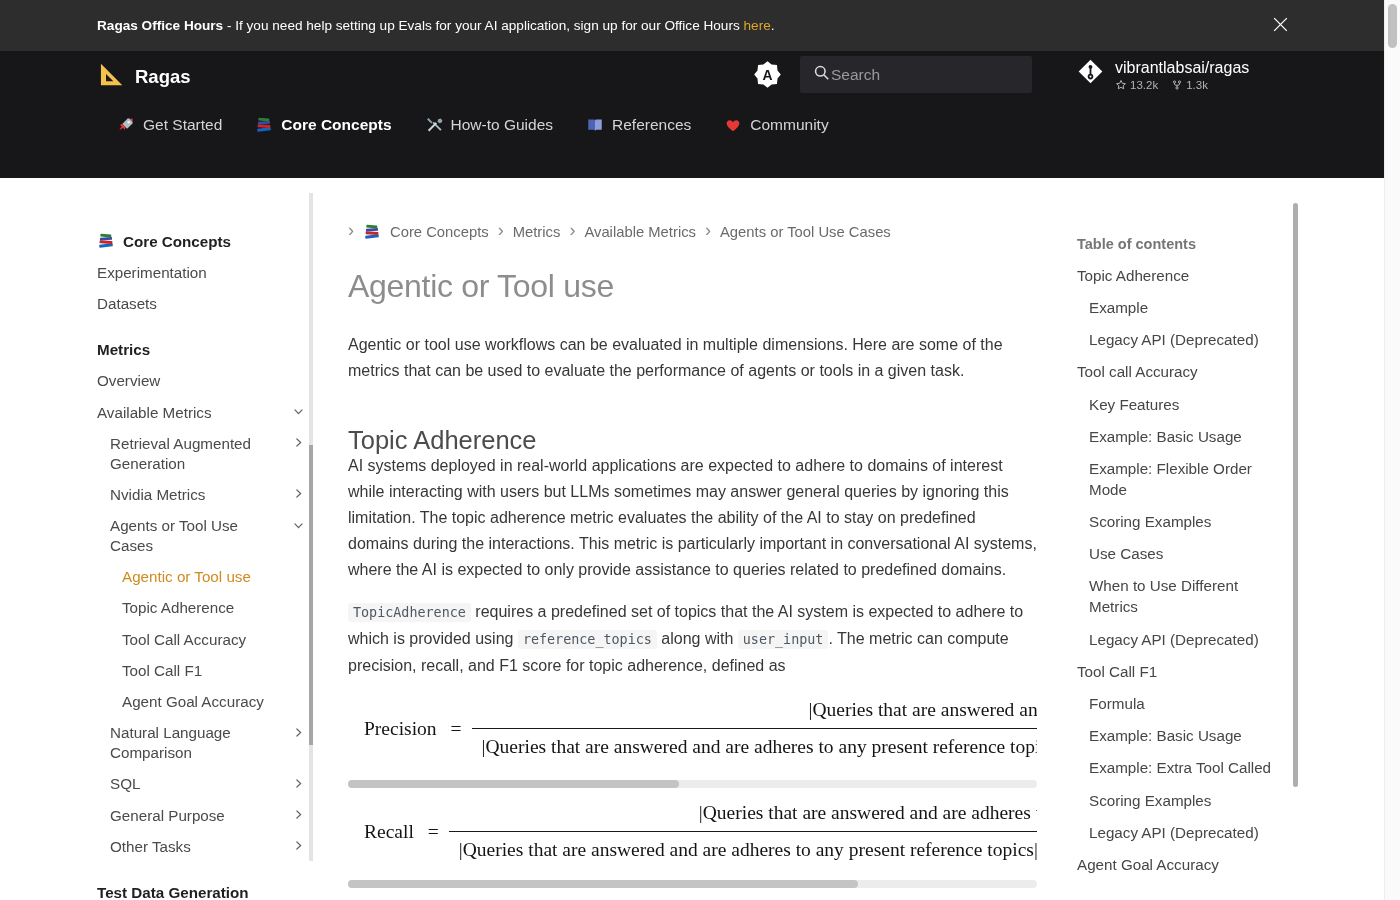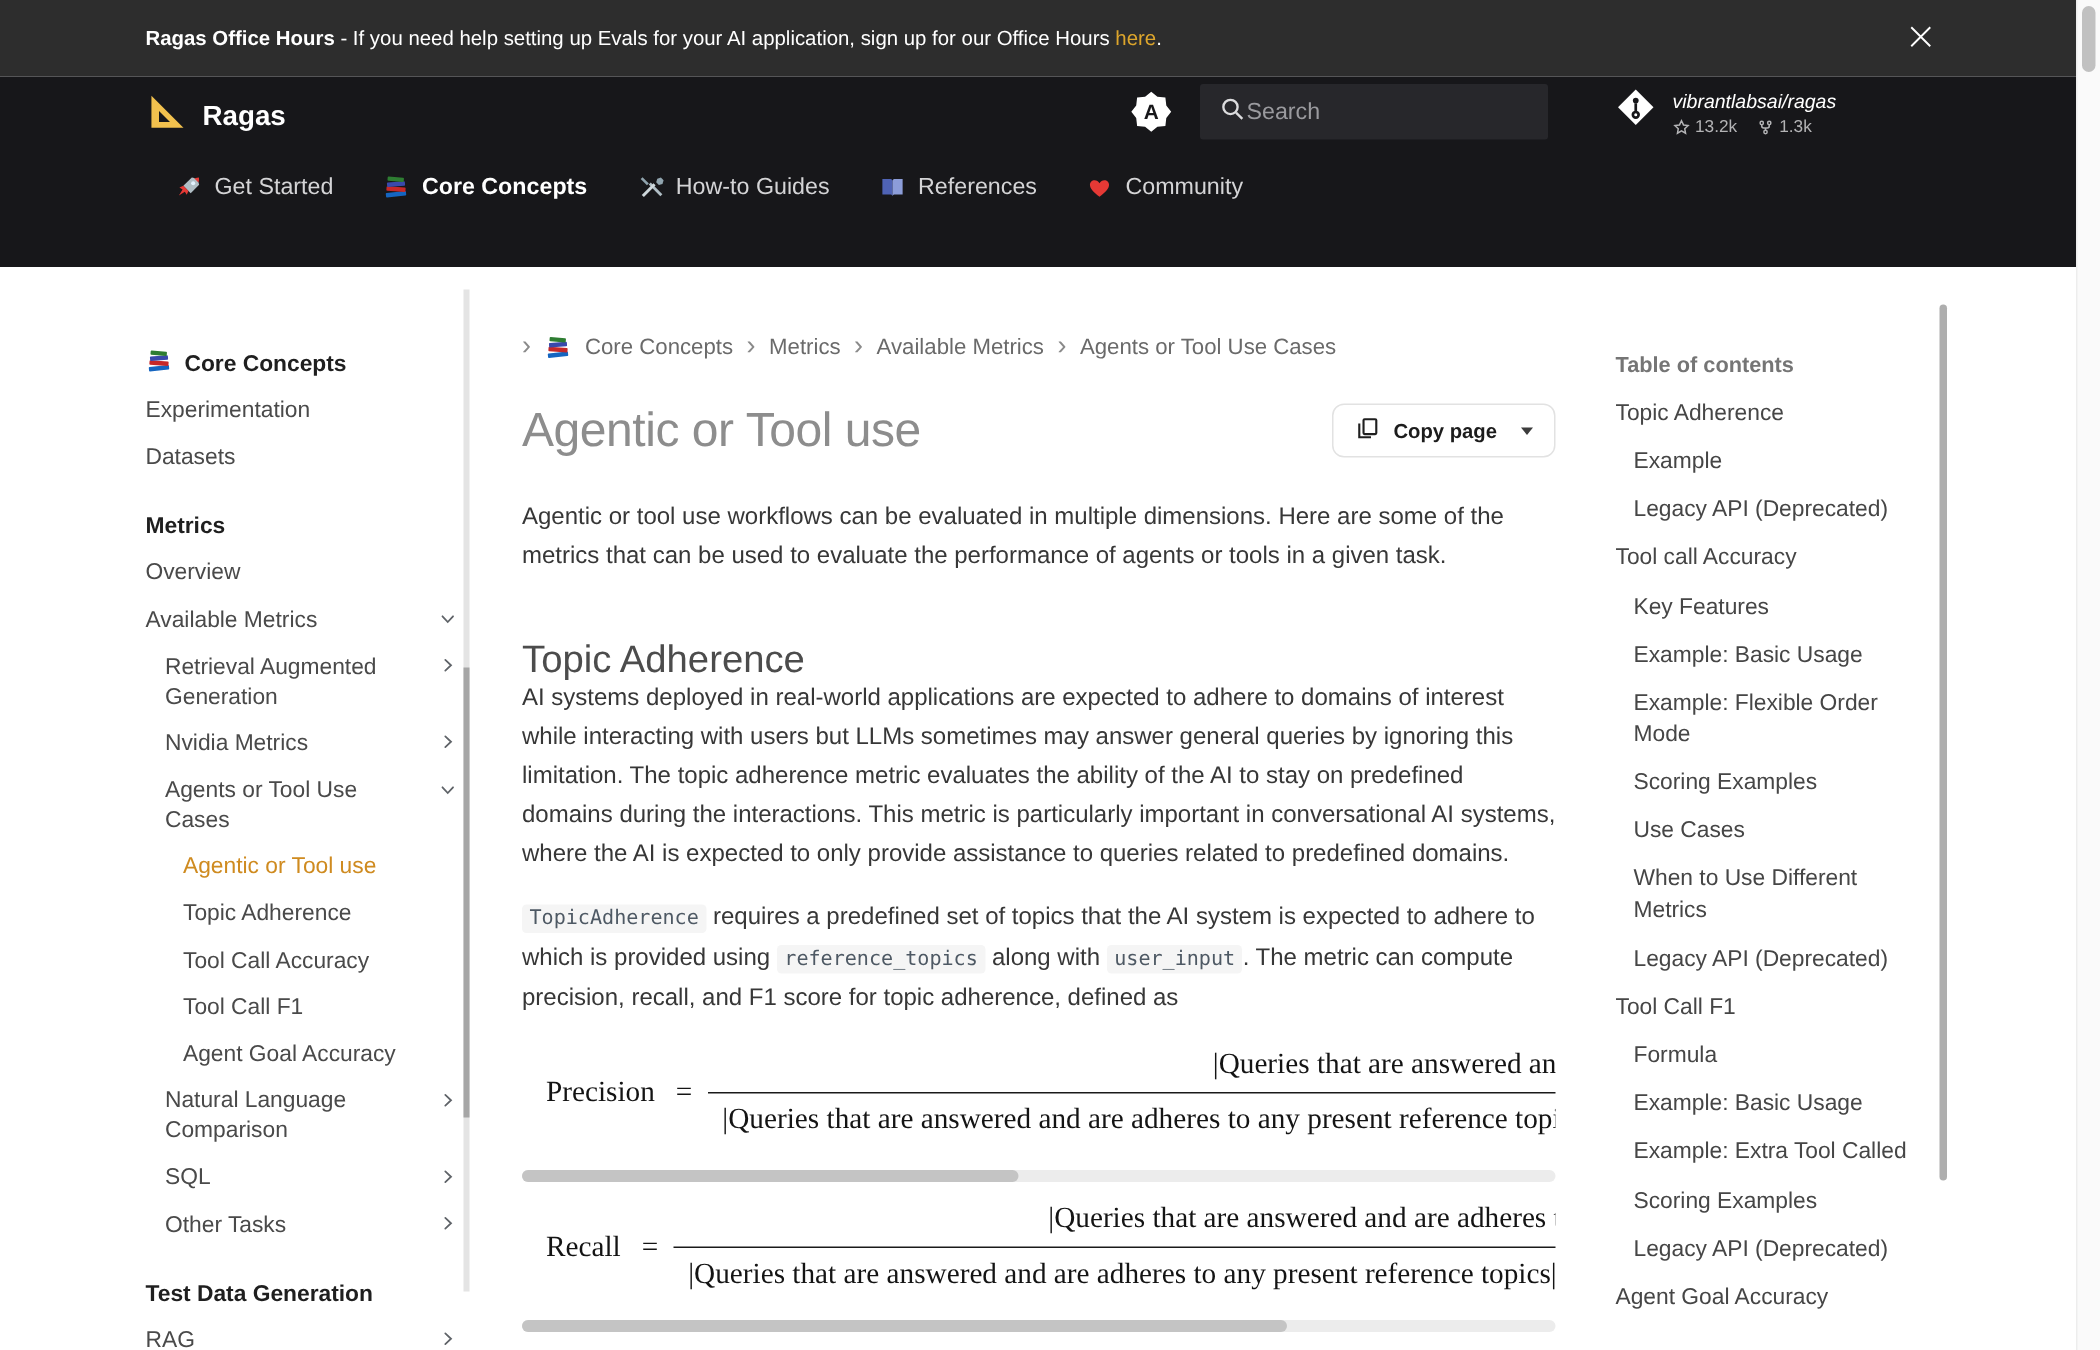--- a/index.html
+++ b/index.html
@@ -21,21 +21,21 @@
   .hrow1 { height:48px; position:relative; }
   .brand { position:absolute; left:97px; top:10px; display:flex; align-items:center; gap:11px; cursor:pointer; }
   .brand-name { color:#fff; font-size:18.5px; font-weight:700; }
   .auto-icon { position:absolute; left:753px; top:9px; line-height:0; cursor:pointer; }
   .search { position:absolute; left:800px; top:5px; width:232px; height:37px; background:#27272b;
     border-radius:2px; display:flex; align-items:center; padding:0 12px; }
   .search input { background:transparent; border:none; outline:none; color:#eee;
     font-size:15.5px; width:160px; font-family:inherit; }
   .search input::placeholder { color:#9a9a9e; }
   .repo { position:absolute; left:1077px; top:7px; display:flex; gap:11px; cursor:pointer; }
-  .repo-name { color:#fff; font-size:13px; line-height:16px; padding-top:2px;font-style:italic; }
+  .repo-name { color:#fff; font-size:16px; line-height:16px; padding-top:2px; }
   .repo-stats { display:flex; gap:13px; color:#b3b3b5; font-size:11.5px; margin-top:3px; }
   .repo-stats span { display:flex; align-items:center; gap:3px; }
   .nav-row { display:flex; align-items:center; gap:33px; padding-left:117px; height:52px; }
   .nav-item { display:flex; align-items:center; gap:8px; color:#d4d4d6; font-size:15.5px; cursor:pointer; }
   .nav-item.active { color:#fff; font-weight:700; }
   .nav-item .ico { line-height:0; }
 
   
   .layout { display:flex; align-items:flex-start; }
   .sidebar { width:214px; margin-left:97px; padding-top:48px; flex-shrink:0; }
@@ -252,20 +252,23 @@
         <div class="sb-item lvl2"><span>Topic Adherence</span></div>
         <div class="sb-item lvl2"><span>Tool Call Accuracy</span></div>
         <div class="sb-item lvl2"><span>Tool Call F1</span></div>
         <div class="sb-item lvl2"><span>Agent Goal Accuracy</span></div>
         <div class="sb-item lvl1"><span>Natural Language Comparison</span><span class="chev"><svg width="13" height="13" viewBox="0 0 24 24" fill="none" stroke="#5f6368" stroke-width="2.2" stroke-linecap="round">
               <path d="M9 5.5l7 6.5-7 6.5"></path>
             </svg></span></div>
         <div class="sb-item lvl1"><span>SQL</span><span class="chev"><svg width="13" height="13" viewBox="0 0 24 24" fill="none" stroke="#5f6368" stroke-width="2.2" stroke-linecap="round">
               <path d="M9 5.5l7 6.5-7 6.5"></path>
             </svg></span></div>
+        <div class="sb-item lvl1"><span>General Purpose</span><span class="chev"><svg width="13" height="13" viewBox="0 0 24 24" fill="none" stroke="#5f6368" stroke-width="2.2" stroke-linecap="round">
+              <path d="M9 5.5l7 6.5-7 6.5"></path>
+            </svg></span></div>
         <div class="sb-item lvl1"><span>Other Tasks</span><span class="chev"><svg width="13" height="13" viewBox="0 0 24 24" fill="none" stroke="#5f6368" stroke-width="2.2" stroke-linecap="round">
               <path d="M9 5.5l7 6.5-7 6.5"></path>
             </svg></span></div>
         <div class="sb-item lvl0 section"><span>Test Data Generation</span></div>
         <div class="sb-item lvl0"><span>RAG</span><span class="chev"><svg width="13" height="13" viewBox="0 0 24 24" fill="none" stroke="#5f6368" stroke-width="2.2" stroke-linecap="round">
               <path d="M9 5.5l7 6.5-7 6.5"></path>
             </svg></span></div>
       </nav>
 
     <main class="main">
@@ -281,30 +284,20 @@
           <span class="crumb-sep">›</span>
           <span class="crumb">Metrics</span>
           <span class="crumb-sep">›</span>
           <span class="crumb">Available Metrics</span>
           <span class="crumb-sep">›</span>
           <span class="crumb">Agents or Tool Use Cases</span>
         </div>
 
       <div class="title-row">
         <h1>Agentic or Tool use</h1>
-        <button class="copy-btn">
-          <span class="ico">
-            <svg width="17" height="17" viewBox="0 0 24 24" fill="none" stroke="#1f1f1f" stroke-width="2">
-                <rect x="8.5" y="3.5" width="12" height="14" rx="1"></rect>
-                <path d="M4.5 7.5v13h11"></path>
-              </svg>
-          </span>
-          <span>Copy page</span>
-          <span class="caret"></span>
-        </button>
       </div>
 
       <p class="p1">Agentic or tool use workflows can be evaluated in multiple dimensions. Here are some of the metrics that can be used to evaluate the performance of agents or tools in a given task.</p>
       <h2>Topic Adherence</h2>
       <p class="p2">AI systems deployed in real-world applications are expected to adhere to domains of interest while interacting with users but LLMs sometimes may answer general queries by ignoring this limitation. The topic adherence metric evaluates the ability of the AI to stay on predefined domains during the interactions. This metric is particularly important in conversational AI systems, where the AI is expected to only provide assistance to queries related to predefined domains.</p>
       <p class="p3" id="p3"><code class="codespan">TopicAdherence</code><span> requires a predefined set of topics that the AI system is expected to adhere to which is provided using </span><code class="codespan">reference_topics</code><span> along with </span><code class="codespan">user_input</code><span>. The metric can compute precision, recall, and F1 score for topic adherence, defined as</span></p>
       <div id="formulas">
           <div class="math">
             <div class="math-inner">
               <span class="mlhs">Precision</span>

